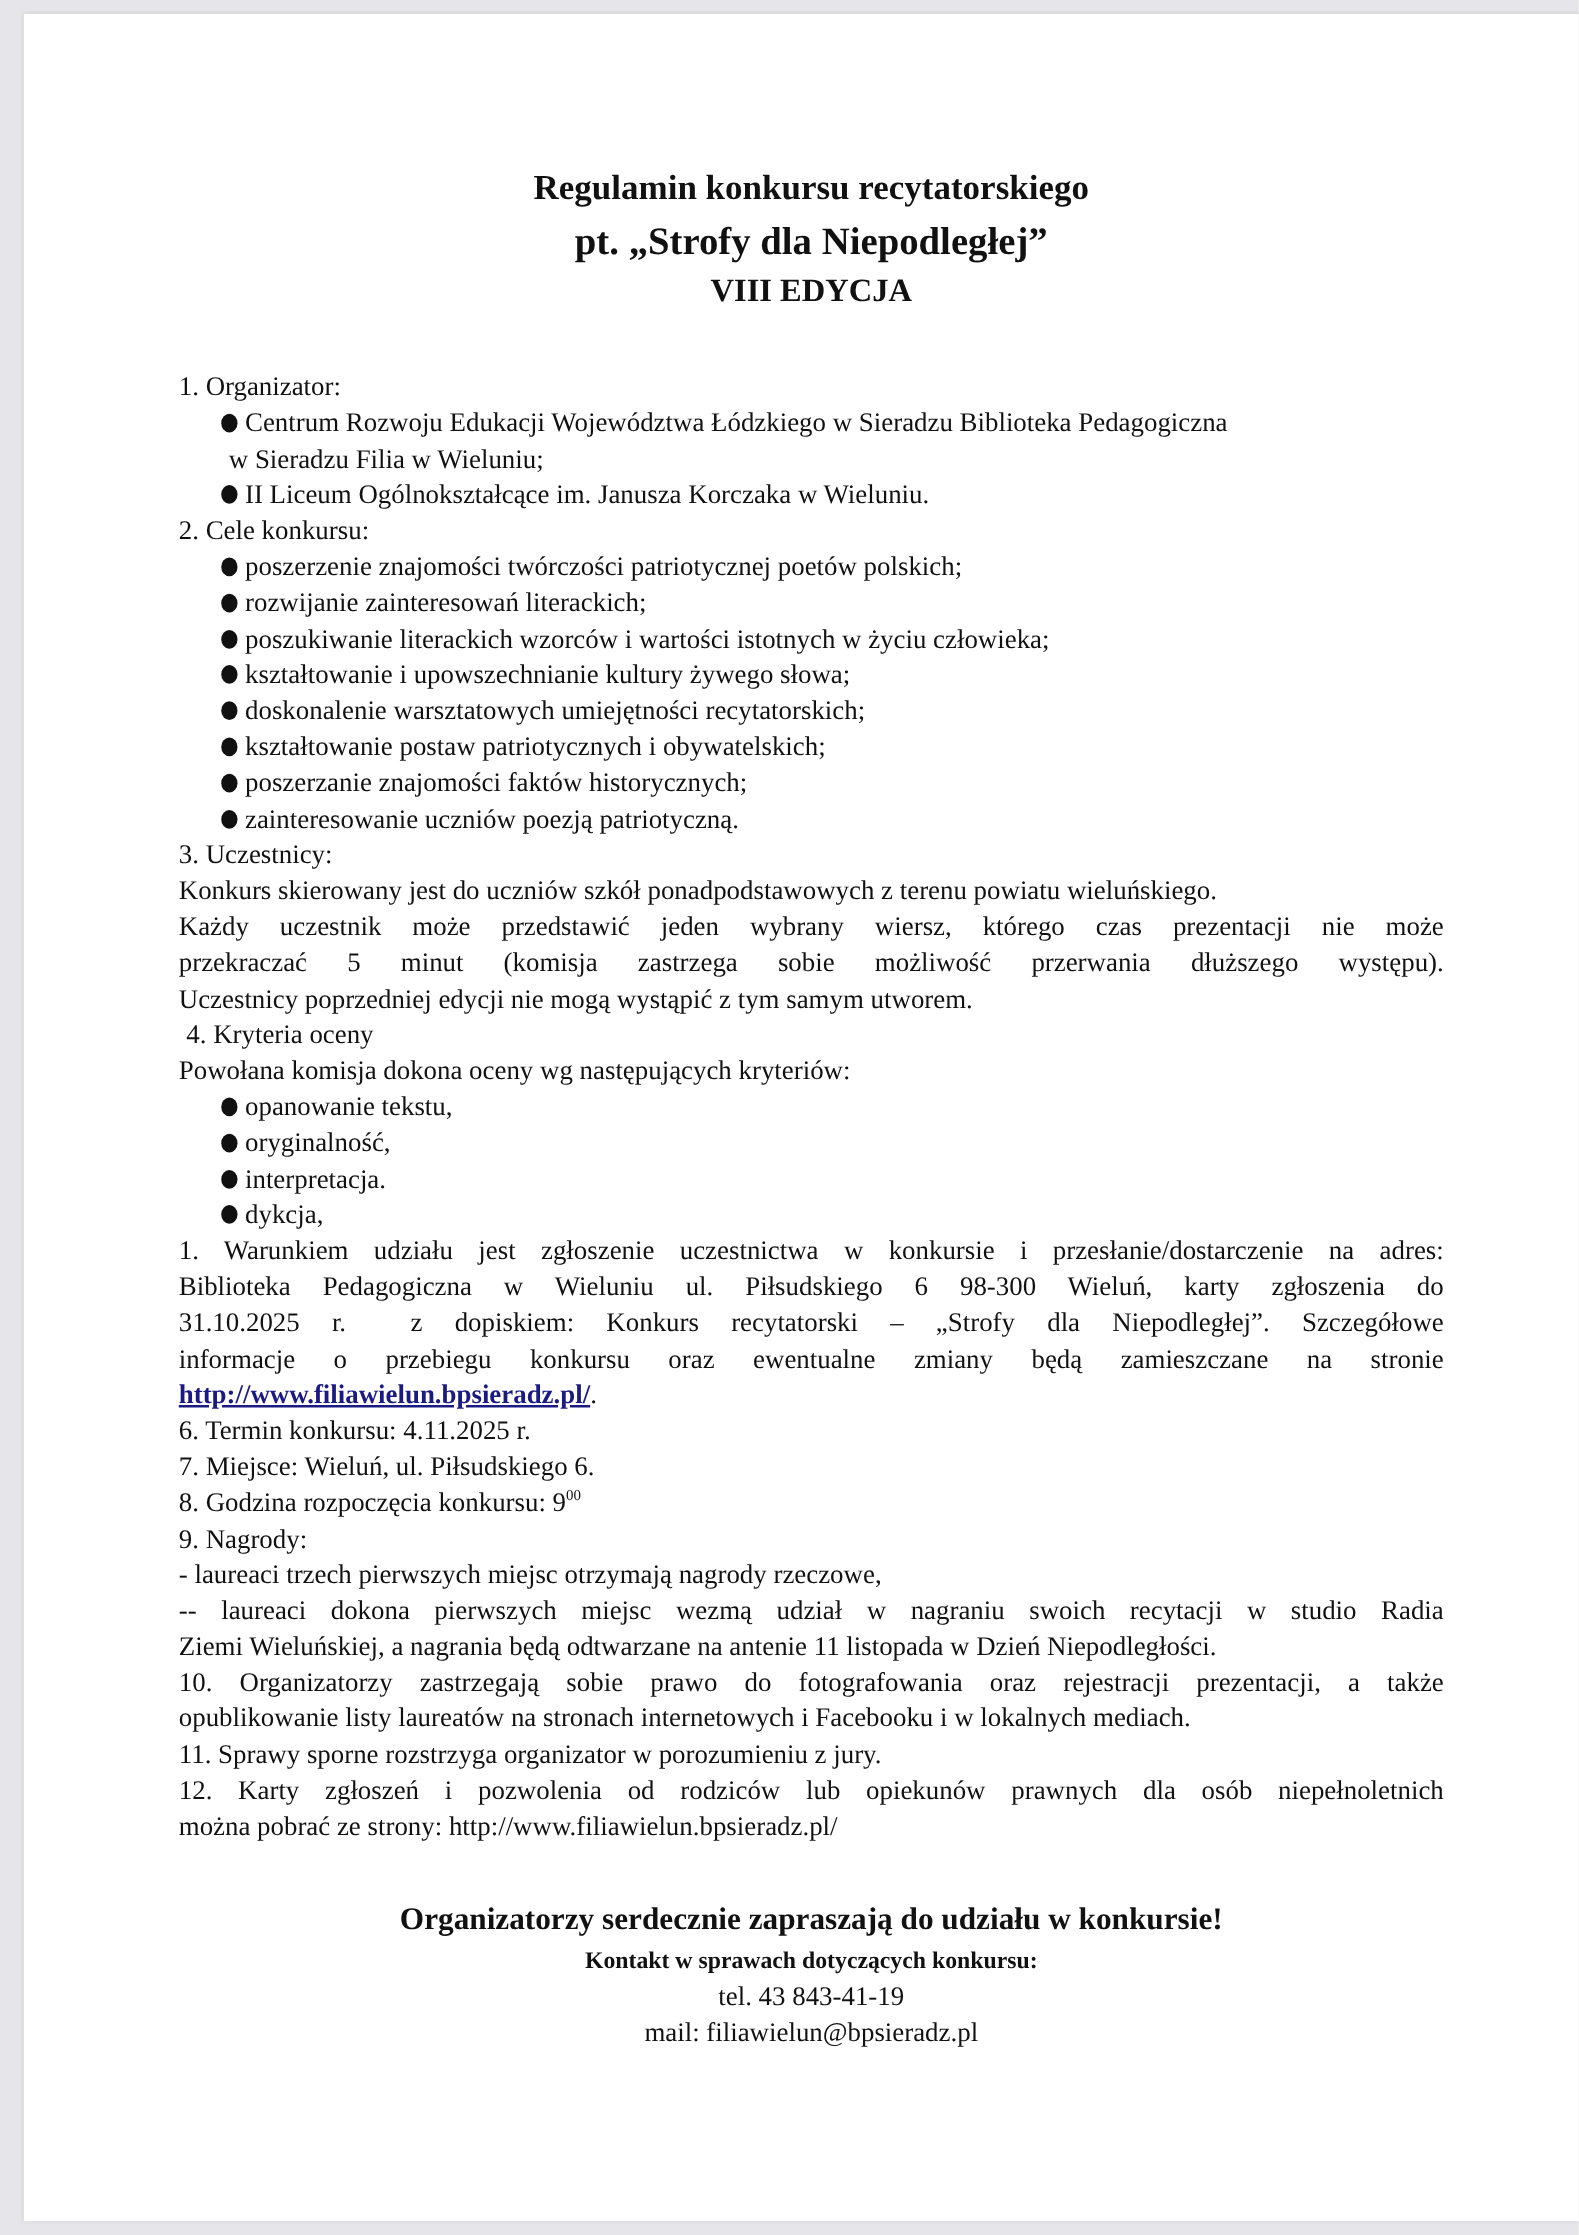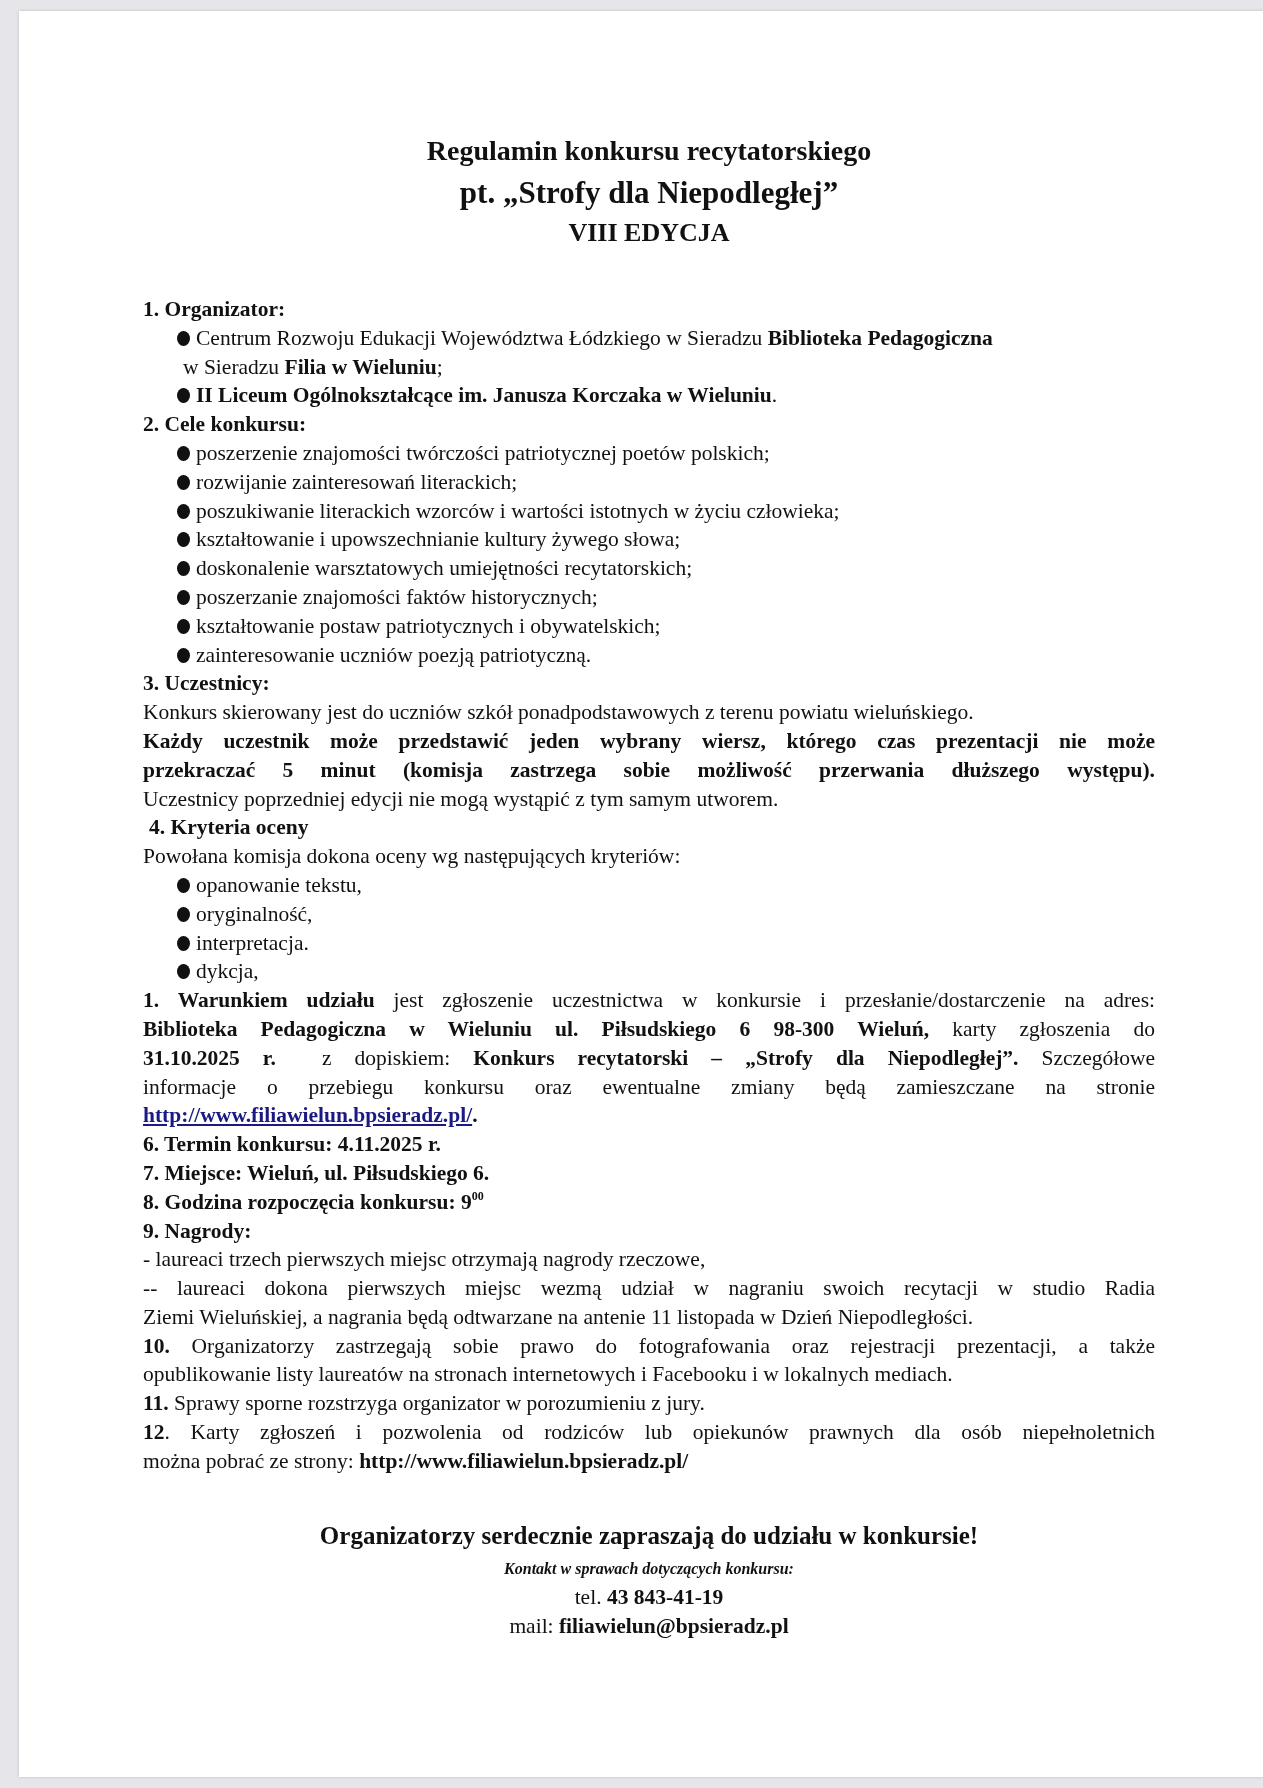--- a/index.html
+++ b/index.html
@@ -26,35 +26,35 @@
     .title-block {
       position: absolute; left: 0; width: 100%;
       top: 120px; text-align: center; font-weight: bold;
     }
     .title-1 { font-size: 28px; line-height: 40px; }
     .title-2 { font-size: 31px; line-height: 44px; }
     .title-3 { font-size: 26px; line-height: 36px; }
     .body-block { position: absolute; left: 0; top: 284px; width: 100%; }
     .line { white-space: nowrap; }
     .just { text-align: justify; text-align-last: justify; white-space: normal; }
-    .b { font-weight: bold; }
+    .b { font-weight: normal; }
     .bullet-line { padding-left: 34px; white-space: nowrap; }
     .bullet-line .dot {
       display: inline-block; width: 13px; height: 15px; border-radius: 50%;
       background: #111; margin-right: 6px; vertical-align: -1px;
     }
     .cont-line { padding-left: 40px; white-space: nowrap; }
     .indent1 { padding-left: 6px; }
     a.link { color: #1b1a82; text-decoration: underline; font-weight: bold; }
     sup { font-size: 12px; line-height: 0; vertical-align: 9px; }
     .footer {
       position: absolute; left: 0; width: 100%; top: 1507px; text-align: center;
     }
     .footer-1 { font-size: 25px; font-weight: bold; line-height: 36px; }
-    .footer-2 { font-size: 16px; font-weight: bold; line-height: 29px; font-style: italic; }
+    .footer-2 { font-size: 19px; font-weight: bold; line-height: 29px; }
     .footer-3, .footer-4 { font-size: 21.5px; line-height: 29px; }
   </style>
 </head>
 <body>
 
 <div class="page">
   <div class="content">
 
     <div class="title-block">
       <div class="title-1">Regulamin konkursu recytatorskiego</div>
@@ -74,22 +74,22 @@
       <div class="bullet-line">
         <span class="dot"></span><span class="b">II Liceum Ogólnokształcące im. Janusza Korczaka w Wieluniu</span><span>.</span>
       </div>
 
       <div class="line b">2. Cele konkursu:</div>
       <div class="bullet-line"><span class="dot"></span><span>poszerzenie znajomości twórczości patriotycznej poetów polskich;</span></div>
       <div class="bullet-line"><span class="dot"></span><span>rozwijanie zainteresowań literackich;</span></div>
       <div class="bullet-line"><span class="dot"></span><span>poszukiwanie literackich wzorców i wartości istotnych w życiu człowieka;</span></div>
       <div class="bullet-line"><span class="dot"></span><span>kształtowanie i upowszechnianie kultury żywego słowa;</span></div>
       <div class="bullet-line"><span class="dot"></span><span>doskonalenie warsztatowych umiejętności recytatorskich;</span></div>
+      <div class="bullet-line"><span class="dot"></span><span>kształtowanie postaw patriotycznych i obywatelskich;</span></div>
       <div class="bullet-line"><span class="dot"></span><span>poszerzanie znajomości faktów historycznych;</span></div>
-      <div class="bullet-line"><span class="dot"></span><span>kształtowanie postaw patriotycznych i obywatelskich;</span></div>
       <div class="bullet-line"><span class="dot"></span><span>zainteresowanie uczniów poezją patriotyczną.</span></div>
 
       <div class="line b">3. Uczestnicy:</div>
       <div class="line">Konkurs skierowany jest do uczniów szkół ponadpodstawowych z terenu powiatu wieluńskiego.</div>
       <div class="just b">Każdy uczestnik może przedstawić jeden wybrany wiersz, którego czas prezentacji nie może</div>
       <div class="just b">przekraczać 5 minut (komisja zastrzega sobie możliwość przerwania dłuższego występu).</div>
       <div class="line">Uczestnicy poprzedniej edycji nie mogą wystąpić z tym samym utworem.</div>
 
       <div class="line b indent1">4. Kryteria oceny</div>
       <div class="line">Powołana komisja dokona oceny wg następujących kryteriów:</div>

